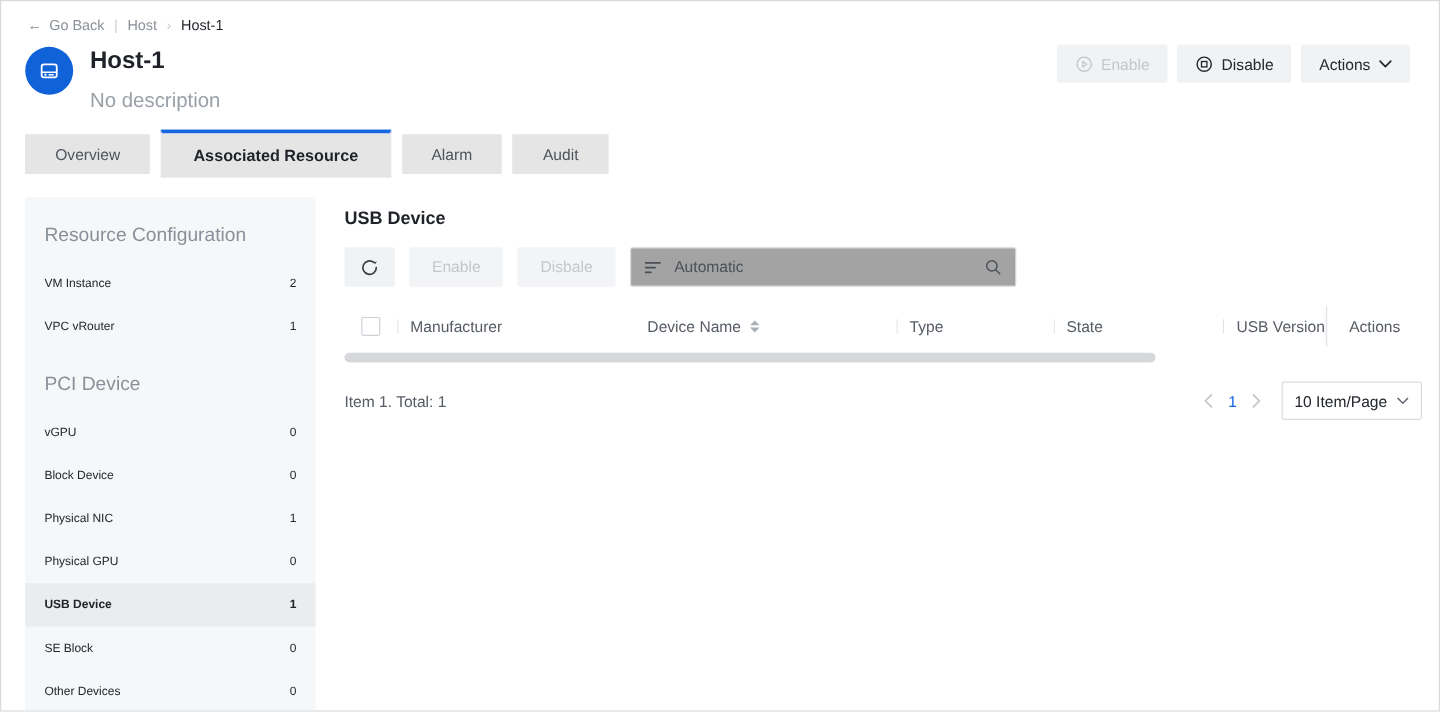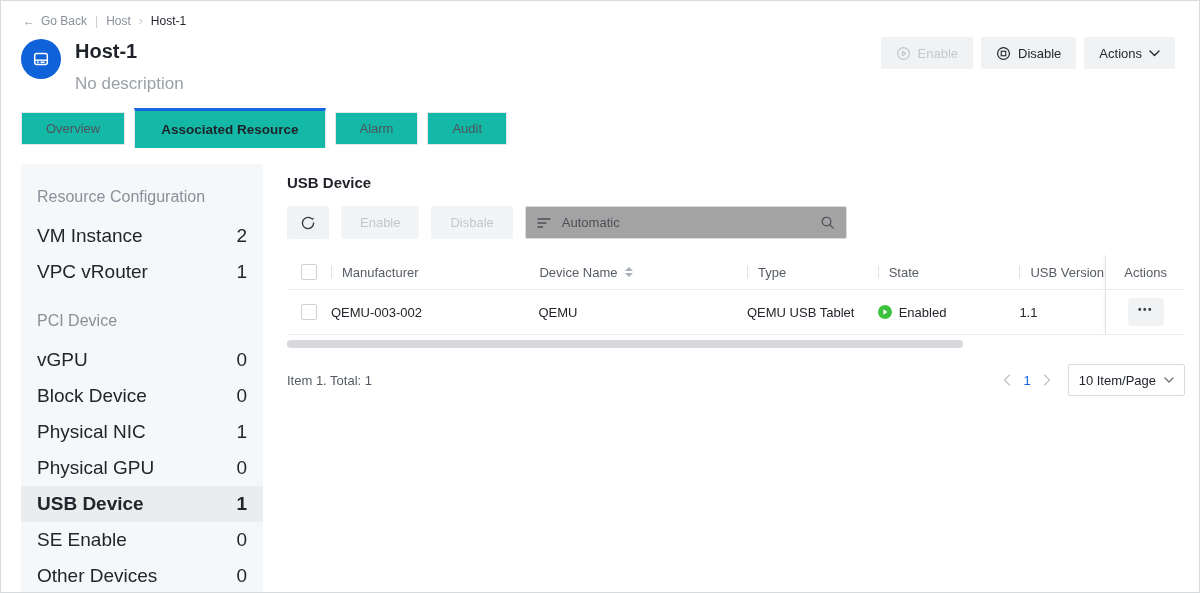--- a/index.html
+++ b/index.html
@@ -24,30 +24,30 @@
   .titles { margin-left:14px; }
   .page-title { font-size:20px; font-weight:700; margin:3px 0 11px; color:#1f2329; }
   .page-subtitle { font-size:17px; color:#9aa0a8; }
   .header-actions { margin-left:auto; display:flex; gap:8px; }
   .btn { height:32px; display:inline-flex; align-items:center; gap:7px; padding:0 15px; background:#f1f2f4; border:none; border-radius:2px; font-size:13px; color:#24282e; font-family:inherit; cursor:pointer; }
   .btn.disabled { color:#c3c7cd; cursor:default; }
   .btn svg { display:block; }
 
   
   .tabs { display:flex; align-items:stretch; gap:9px; padding-left:20px; margin-top:14px; height:40px; }
-  .tab { display:flex; align-items:center; padding:0 24px; border:1px solid #e4e6e9; background:#14b8a6; color:#4e545c; font-size:13px; margin:4px 0 3px; cursor:pointer; }
+  .tab { display:flex; align-items:center; padding:0 24px; border:1px solid #e4e6e9; background:#e5e5e5; color:#4e545c; font-size:13px; margin:4px 0 3px; cursor:pointer; }
   .tab.active { margin:0; border-top:3px solid #1765e0; border-bottom:none; color:#1f2329; font-weight:700; font-size:13.5px; padding:0 26px; }
 
   
   .content { flex:1; min-height:0; display:flex; margin-top:16px; padding:0 14px 0 20px; }
 
   
   .sidebar { width:242px; flex:0 0 242px; background:#f6f7f8; overflow:hidden; padding-top:2px; }
   .side-section-title { padding:22px 16px 12px; font-size:16px; color:#8a9099; }
-  .side-item { display:flex; justify-content:space-between; align-items:center; height:36px; padding:0 16px; font-size:19px; color:#22262c; cursor:pointer; }
+  .side-item { display:flex; justify-content:space-between; align-items:center; height:36px; padding:0 16px; font-size:10px; color:#22262c; cursor:pointer; }
   .side-item.selected { background:#eaecee; font-weight:700; }
 
   
   .main { flex:1; margin-left:24px; display:flex; flex-direction:column; min-width:0; }
   .main-title { font-size:15px; font-weight:700; margin:10px 0 0; color:#1f2329; }
   .toolbar { display:flex; align-items:center; margin-top:15px; }
   .icon-btn { width:42px; height:33px; background:#f1f2f4; border:none; border-radius:2px; display:flex; align-items:center; justify-content:center; margin-right:12px; cursor:pointer; }
   .tool-btn { height:33px; padding:0 19px; background:#f3f4f6; border:none; border-radius:2px; color:#c3c7cd; font-size:13px; font-family:inherit; margin-right:12px; display:flex; align-items:center; cursor:default; }
   .search { width:322px; height:33px; border:1px solid #d8dbdf; border-radius:2px; display:flex; align-items:center; padding:0 11px; background:#a3a3a3; }
   .search input { border:none; outline:none; flex:1; font-size:13px; color:#4b5057; margin-left:9px; background:transparent; font-family:inherit; }
@@ -168,21 +168,21 @@
       </div>
       <div class="side-item">
         <span>Physical GPU</span>
         <span>0</span>
       </div>
       <div class="side-item selected">
         <span>USB Device</span>
         <span>1</span>
       </div>
       <div class="side-item">
-        <span>SE Enable</span>
+        <span>SE Block</span>
         <span>0</span>
       </div>
       <div class="side-item">
         <span>Other Devices</span>
         <span>0</span>
       </div>
     </aside>
 
     <section class="main">
       <h2 class="main-title">USB Device</h2>
@@ -236,41 +236,20 @@
           </div>
           <div class="cell c5">
             <span class="col-divider"></span>
             <span>USB Version</span>
           </div>
           <div class="cell c6">
             <span>Actions</span>
           </div>
         </div>
 
-        <div class="trow">
-          <div class="cell c0">
-            <div class="cb"></div>
-          </div>
-          <div class="cell c1">QEMU-003-002</div>
-          <div class="cell c2">QEMU</div>
-          <div class="cell c3">QEMU USB Tablet</div>
-          <div class="cell c4">
-            <span class="state">
-              <svg width="14" height="14" viewBox="0 0 14 14">
-                <circle cx="7" cy="7" r="7" fill="#3cc23c"></circle>
-                <path d="M5.4 4.3 L9.4 7 L5.4 9.7 Z" fill="#fff"></path>
-              </svg>
-              <span>Enabled</span>
-            </span>
-          </div>
-          <div class="cell c5">1.1</div>
-          <div class="cell c6">
-            <button class="row-actions-btn">•••</button>
-          </div>
-        </div>
       </div>
 
       <div class="hscroll"></div>
 
       <div class="pagination">
         <span>Item 1. Total: 1</span>
         <div class="pager">
           <span class="pg-arrow">
             <svg width="8" height="12" viewBox="0 0 8 12">
               <path d="M6.5 1 L1.5 6 L6.5 11" fill="none" stroke="#c2c6cc" stroke-width="1.4" stroke-linecap="round" stroke-linejoin="round"></path>

